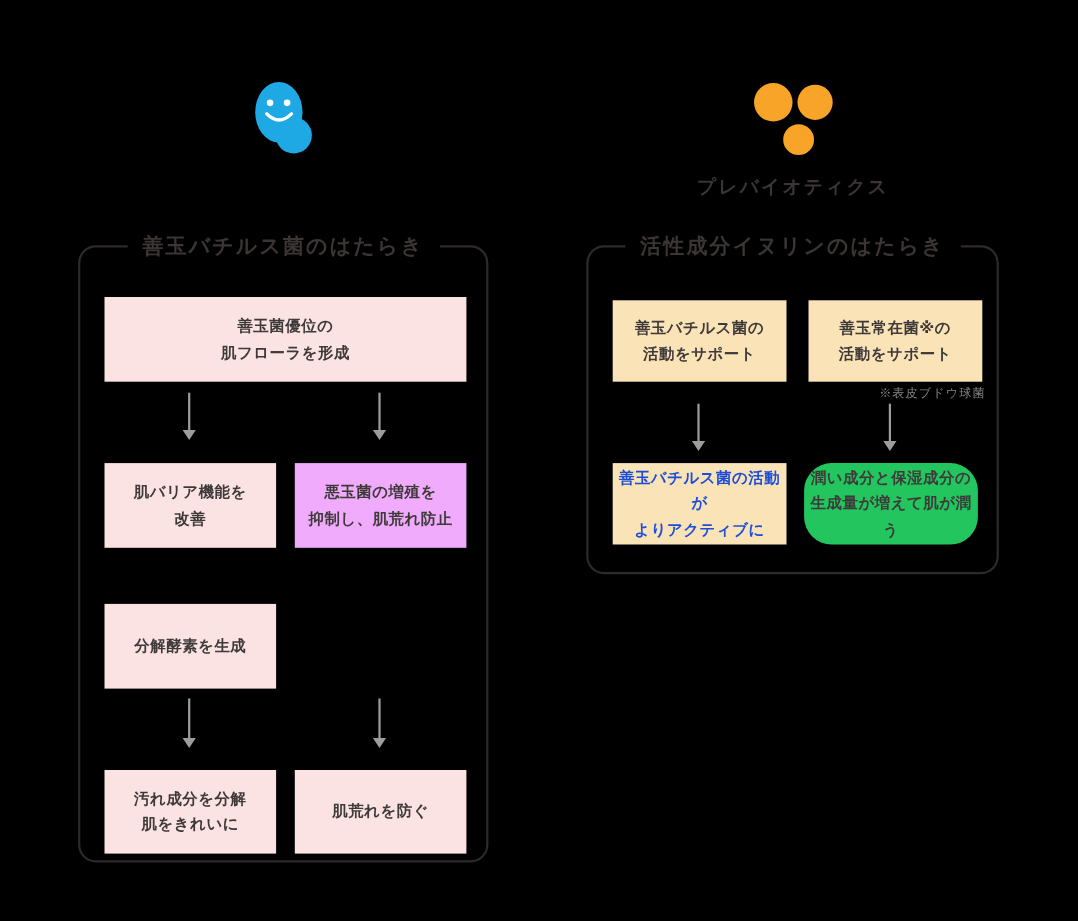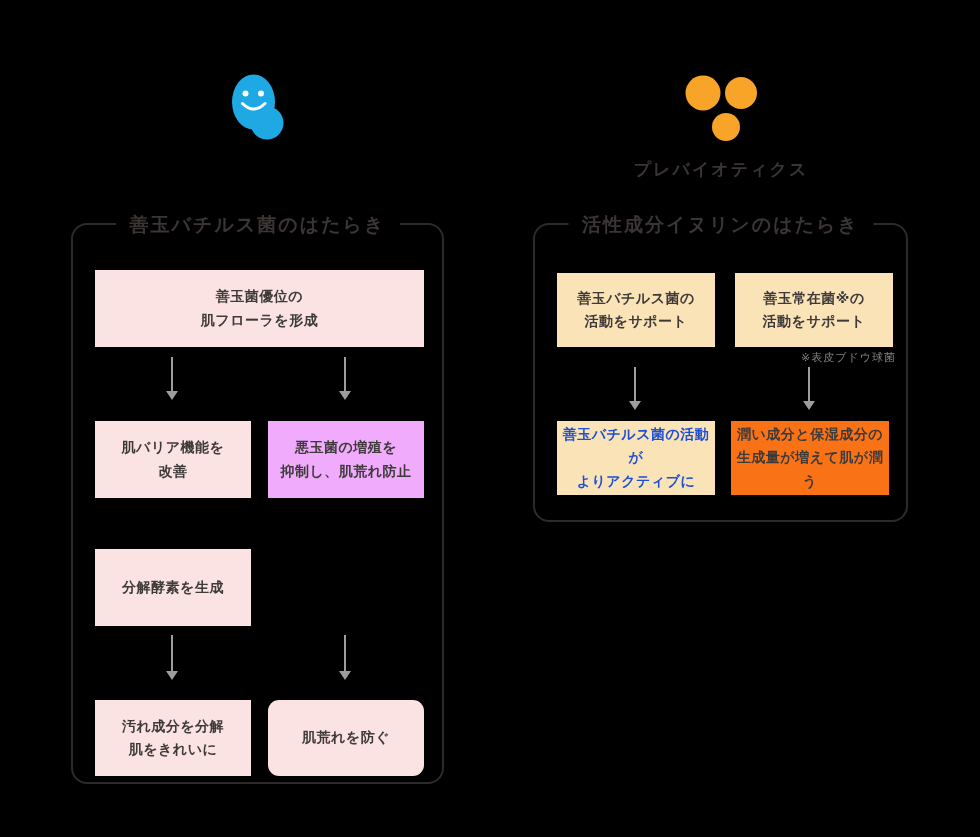--- a/index.html
+++ b/index.html
@@ -52,21 +52,21 @@
   .lp-row2-r    { left:195px; top:196px; width:156px; height:77px; }
   .lp-row3-l    { left:22px;  top:324px; width:156px; height:77px; }
   .lp-row3-r    { left:195px; top:324px; width:156px; height:77px; }
   .lp-arrow-b1  { left:93px;  top:410px; height:45px; }
   .lp-arrow-b2  { left:266px; top:410px; height:45px; }
   .lp-row4-l    { left:22px;  top:475px; width:156px; height:76px; }
   .lp-row4-r    { left:195px; top:475px; width:156px; height:76px; }
   
   .rp-row1-l    { left:22px;  top:48px;  width:158px; height:74px; }
   .rp-row1-r    { left:200px; top:48px;  width:158px; height:74px; }
-  .rp-note      { right:10px; top:125px; }
+  .rp-note      { right:10px; top:125px;font-family:Liberation Mono, monospace; }
   .rp-arrow-1   { left:94px;  top:142px; height:43px; }
   .rp-arrow-2   { left:268px; top:142px; height:43px; }
   .rp-row2-l    { left:22px;  top:196px; width:158px; height:74px; }
   .rp-row2-r    { left:196px; top:196px; width:158px; height:74px; }
 </style>
 </head>
 <body>
 
 <div class="stage" style="background-color: rgb(0, 0, 0);">
 
@@ -108,21 +108,21 @@
       <div class="shaft"></div>
         <div class="head"></div>
     </div>
     <div class="arrow lp-arrow-b2" style="color: rgb(157, 157, 157);">
       <div class="shaft"></div>
         <div class="head"></div>
     </div>
 
     <div class="fbox pink lp-row4-l" style="background-color: rgb(250, 227, 226); color: rgb(62, 58, 57); text-align: center;">汚れ成分を分解
 肌をきれいに</div>
-    <div class="fbox pink lp-row4-r" style="background-color: rgb(250, 227, 226); color: rgb(62, 58, 57); border-radius: 11px;">肌荒れを防ぐ</div>
+    <div class="fbox pink lp-row4-r" style="background-color: rgb(250, 227, 226); color: rgb(62, 58, 57);">肌荒れを防ぐ</div>
   </div>
 
   <div class="icon-wrap" style="left:685px; top:73px;">
     <svg width="75" height="70" viewBox="0 0 75 70" aria-hidden="true">
       <circle cx="18" cy="20" r="17.5" fill="#f7a428"></circle>
       <circle cx="56" cy="20" r="16" fill="#f7a428"></circle>
       <circle cx="41" cy="54" r="14" fill="#f7a428"></circle>
     </svg>
   </div>
 
@@ -143,17 +143,17 @@
       <div class="shaft"></div>
         <div class="head"></div>
     </div>
     <div class="arrow rp-arrow-2" style="color: rgb(157, 157, 157);">
       <div class="shaft"></div>
         <div class="head"></div>
     </div>
 
     <div class="fbox cream rp-row2-l" style="background-color: rgb(251, 227, 184); color: #1d4ed8;">善玉バチルス菌の活動が
 よりアクティブに</div>
-    <div class="fbox cream rp-row2-r" style="background-color: #f97316; color: rgb(62, 58, 57);">潤い成分と保湿成分の
+    <div class="fbox cream rp-row2-r" style="background-color: #22c55e; color: rgb(62, 58, 57); border-radius: 25px;">潤い成分と保湿成分の
 生成量が増えて肌が潤う</div>
   </div>
 
 </div>
 
 </body></html>

